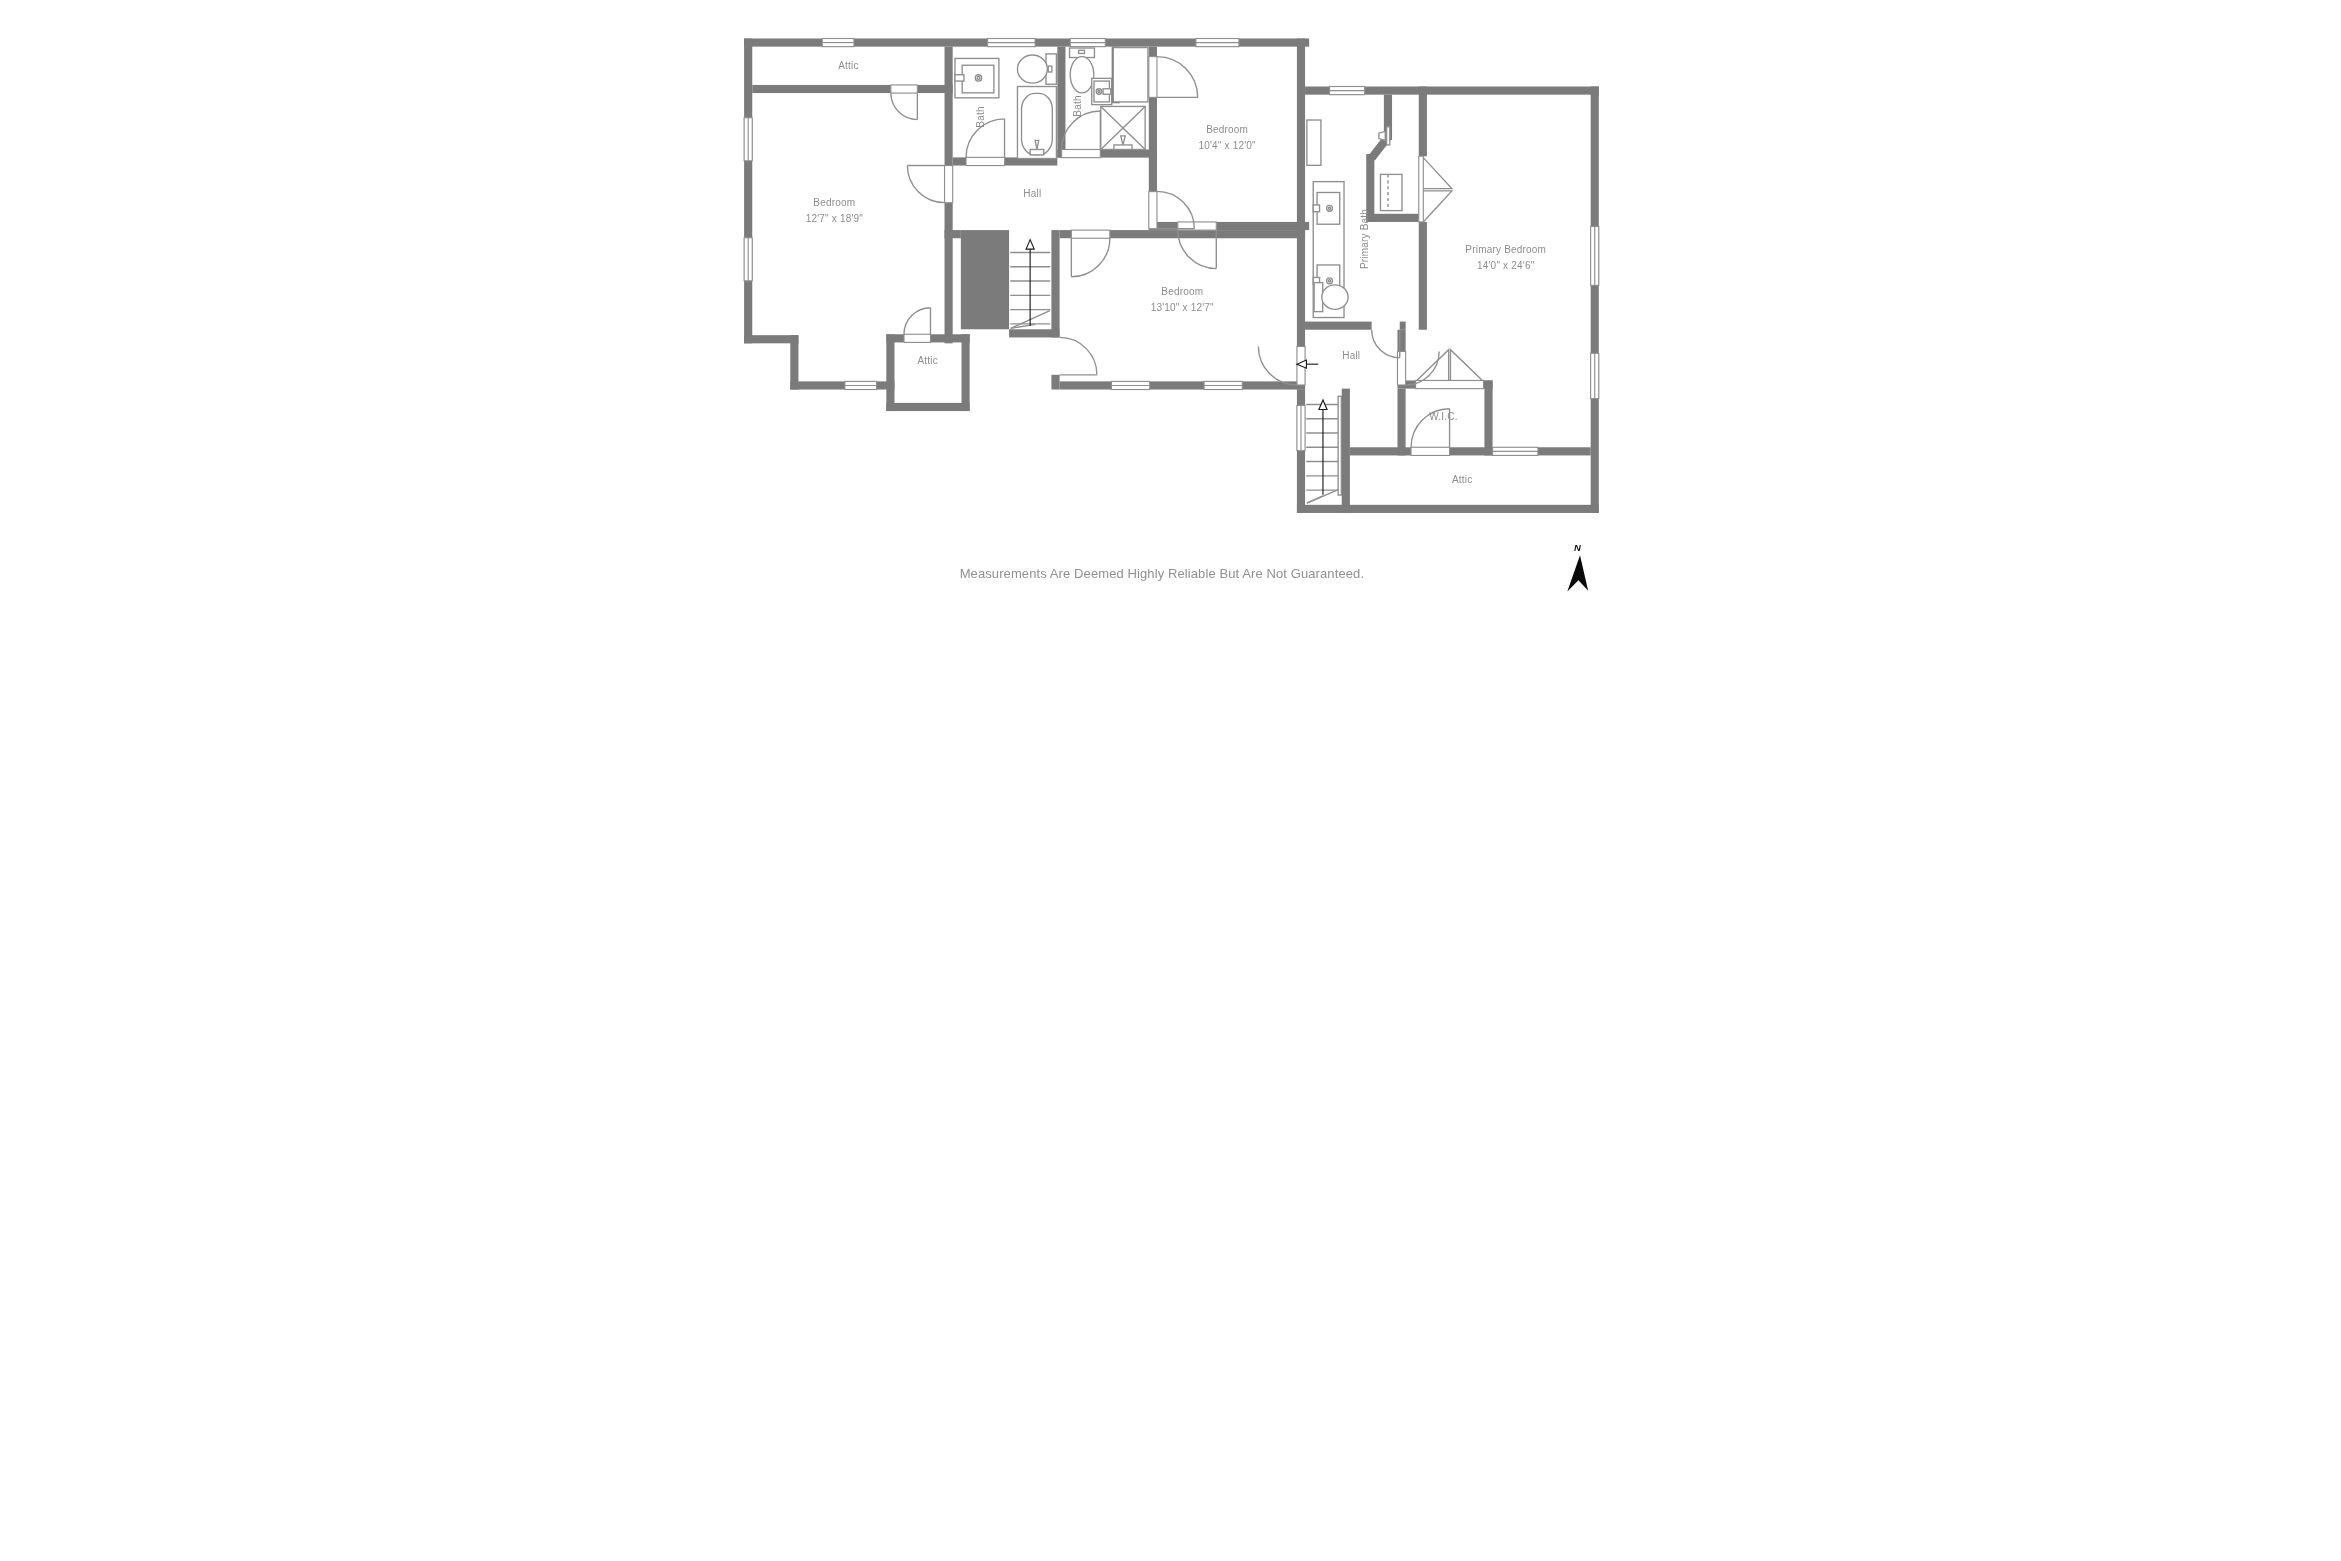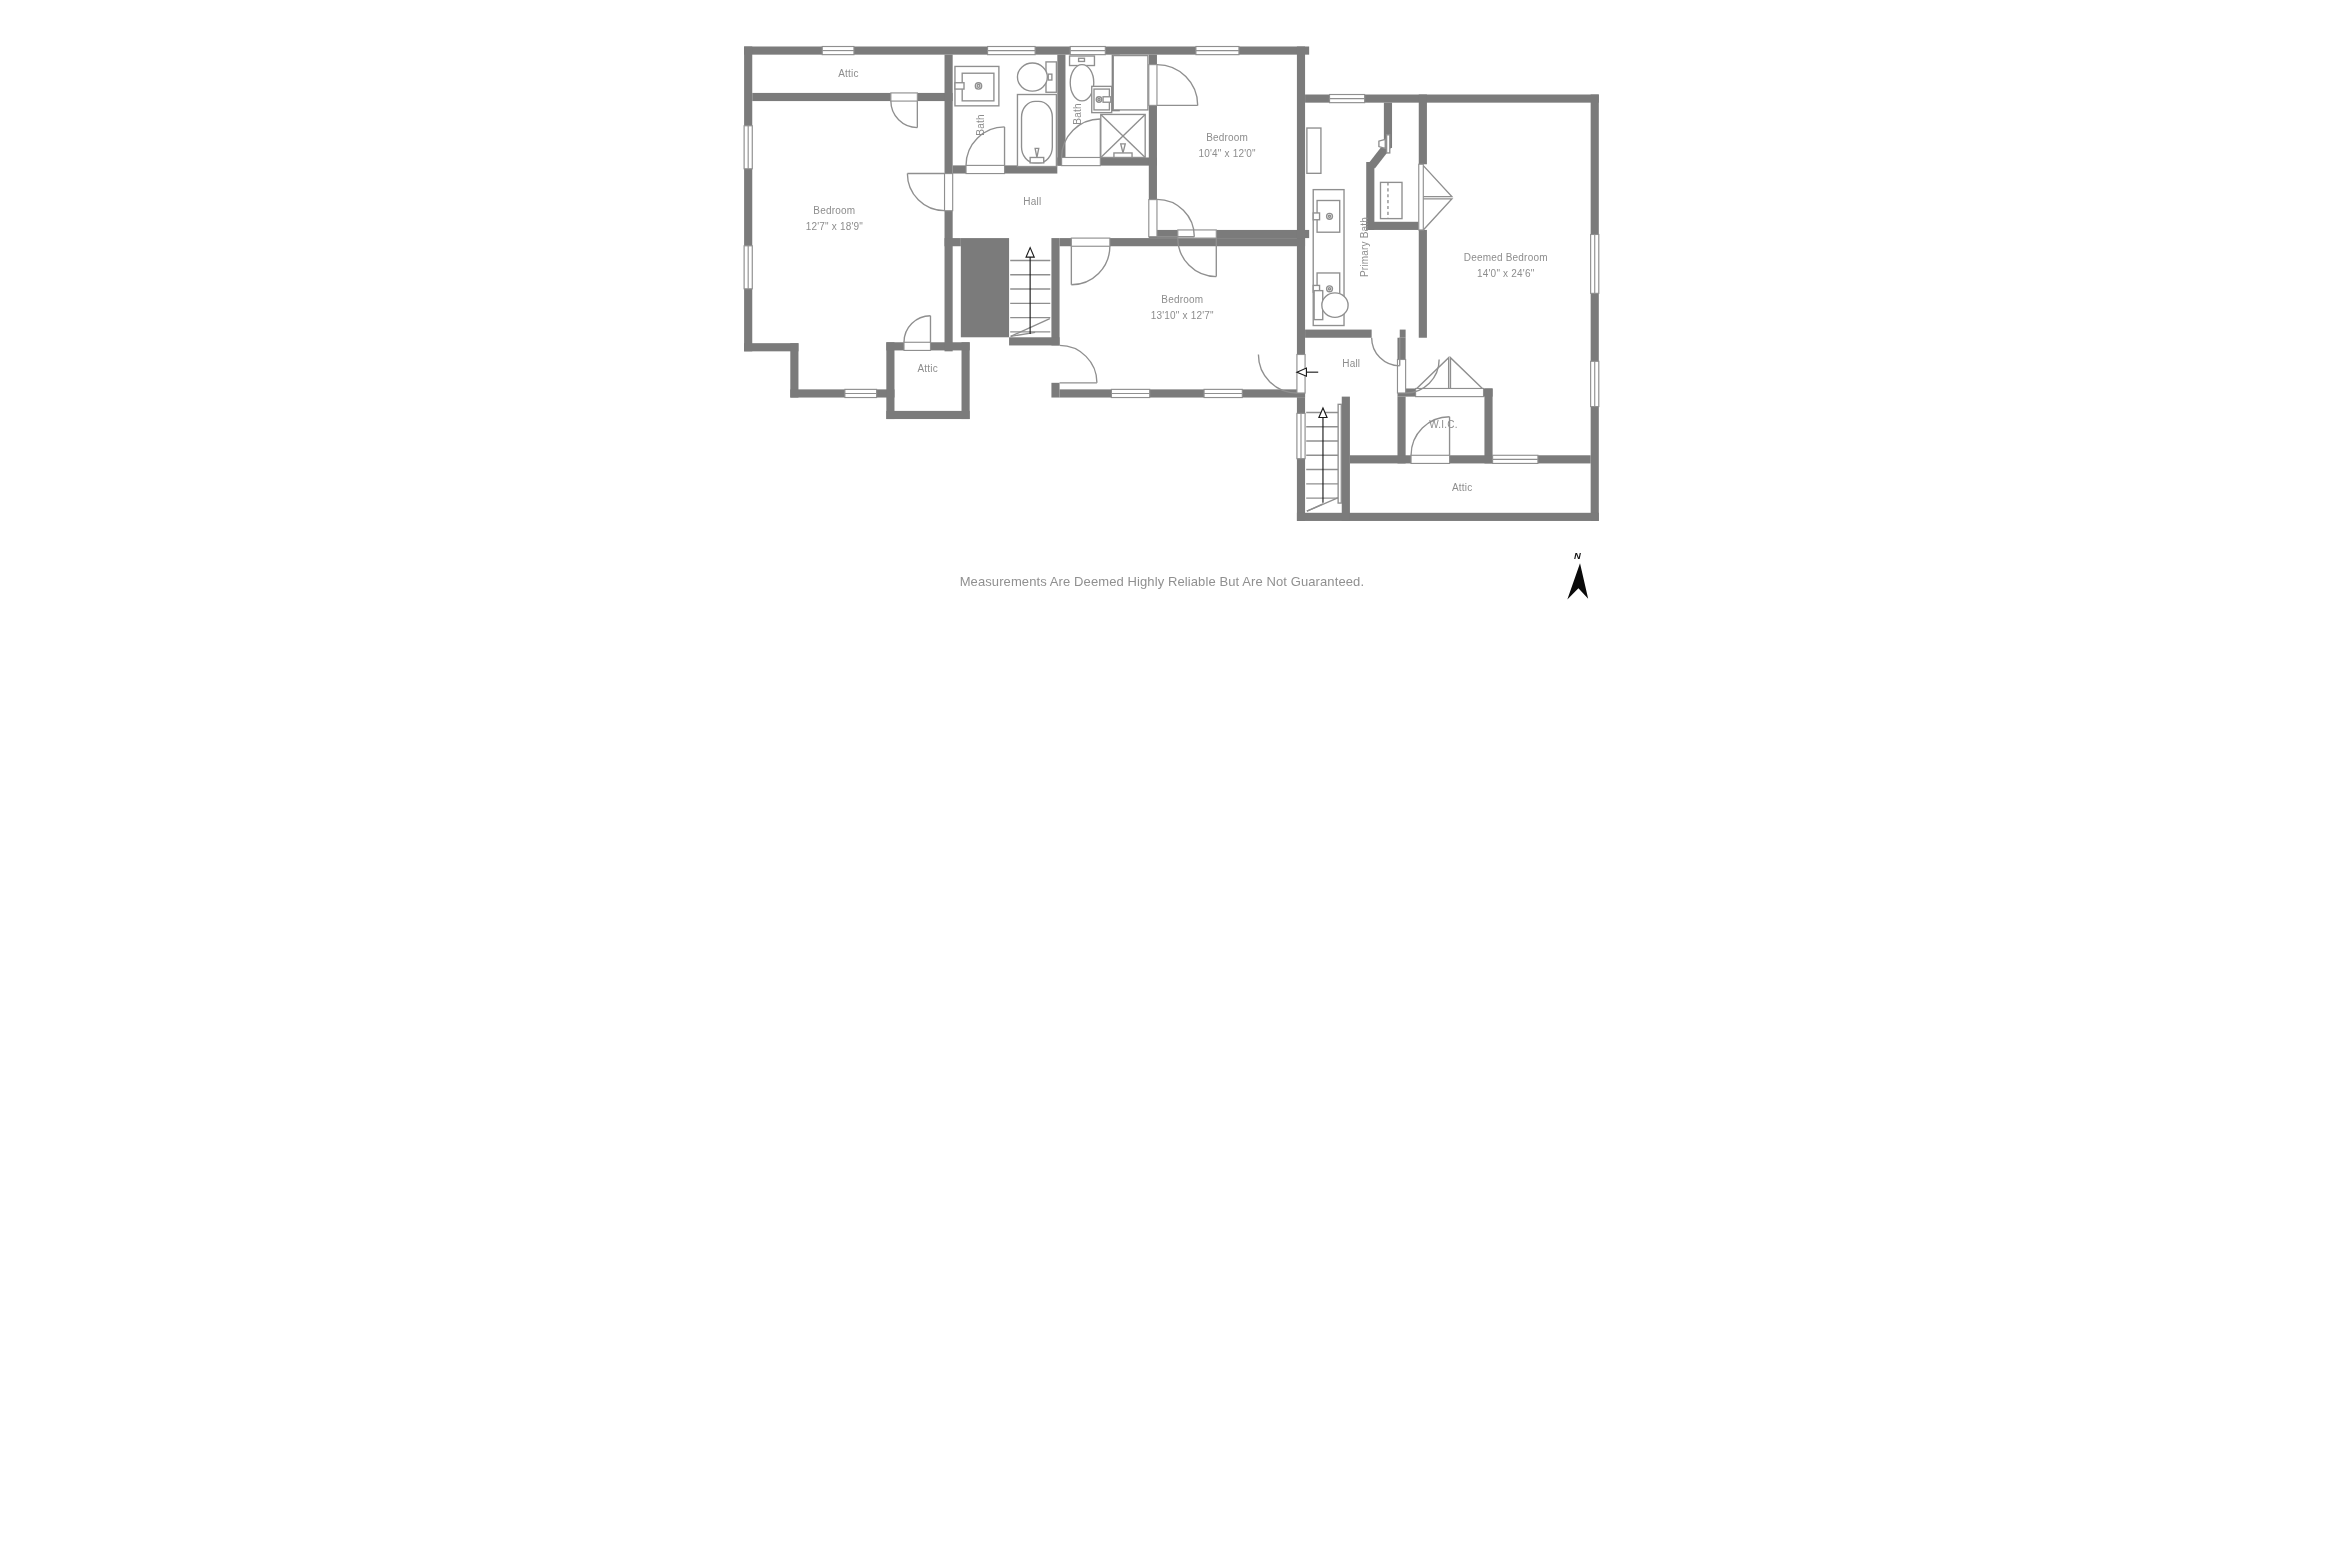--- a/index.html
+++ b/index.html
@@ -1,16 +1,16 @@
 <!DOCTYPE html>
 <html style="font-size:9.4px"><head>
 <meta charset="utf-8">
 <style>
   html,body{margin:0;padding:0;background:#fff;}
-  .stage{position:relative;width:906px;height:604px;margin:8px auto;background:#fff;
+  .stage{position:relative;width:906px;height:604px;margin:0 auto;background:#fff;
          font-family:"Liberation Sans", sans-serif;overflow:hidden;}
   .stage svg{position:absolute;inset:0;width:100%;height:100%;display:block;}
   .lbl{position:absolute;transform:translate(-50%,-50%);color:#8d8d8d;font-size:10px;
        letter-spacing:0.2px;text-align:center;line-height:1.6;white-space:nowrap;}
   .lbl.vert{transform:translate(-50%,-50%) rotate(-90deg);}
   .lbl .dims{display:block;}
   .disclaimer{position:absolute;transform:translate(-50%,-50%);color:#909090;font-size:13px;
        letter-spacing:0.1px;white-space:nowrap;}
   .north-label{position:absolute;transform:translate(-50%,-50%);color:#111;font-size:9.4px;
        font-style:italic;font-weight:bold;}
@@ -299,21 +299,21 @@
     <span>Hall</span></div>
   <div class="lbl" style="left:12.9%;top:34.9%">
     <span>Bedroom</span><span class="dims">12'7" x 18'9"</span></div>
   <div class="lbl" style="left:51.3%;top:49.7%">
     <span>Bedroom</span><span class="dims">13'10" x 12'7"</span></div>
   <div class="lbl" style="left:23.2%;top:59.69%">
     <span>Attic</span></div>
   <div class="lbl vert" style="left:71.45%;top:39.56%">
     <span>Primary Bath</span></div>
   <div class="lbl" style="left:87.0%;top:42.7%">
-    <span>Deemed Bedroom</span><span class="dims">14'0" x 24'6"</span></div>
+    <span>Primary Bedroom</span><span class="dims">14'0" x 24'6"</span></div>
   <div class="lbl" style="left:69.95%;top:58.94%">
     <span>Hall</span></div>
   <div class="lbl" style="left:80.13%;top:69.07%">
     <span>W.I.C.</span></div>
   <div class="lbl" style="left:82.2%;top:79.42%">
     <span>Attic</span></div>
 
   <div class="disclaimer" style="left:49.05%;top:94.79%">Measurements Are Deemed Highly Reliable But Are Not Guaranteed.</div>
 
   <div class="north-label" style="left:94.9%;top:90.6%">N</div>

